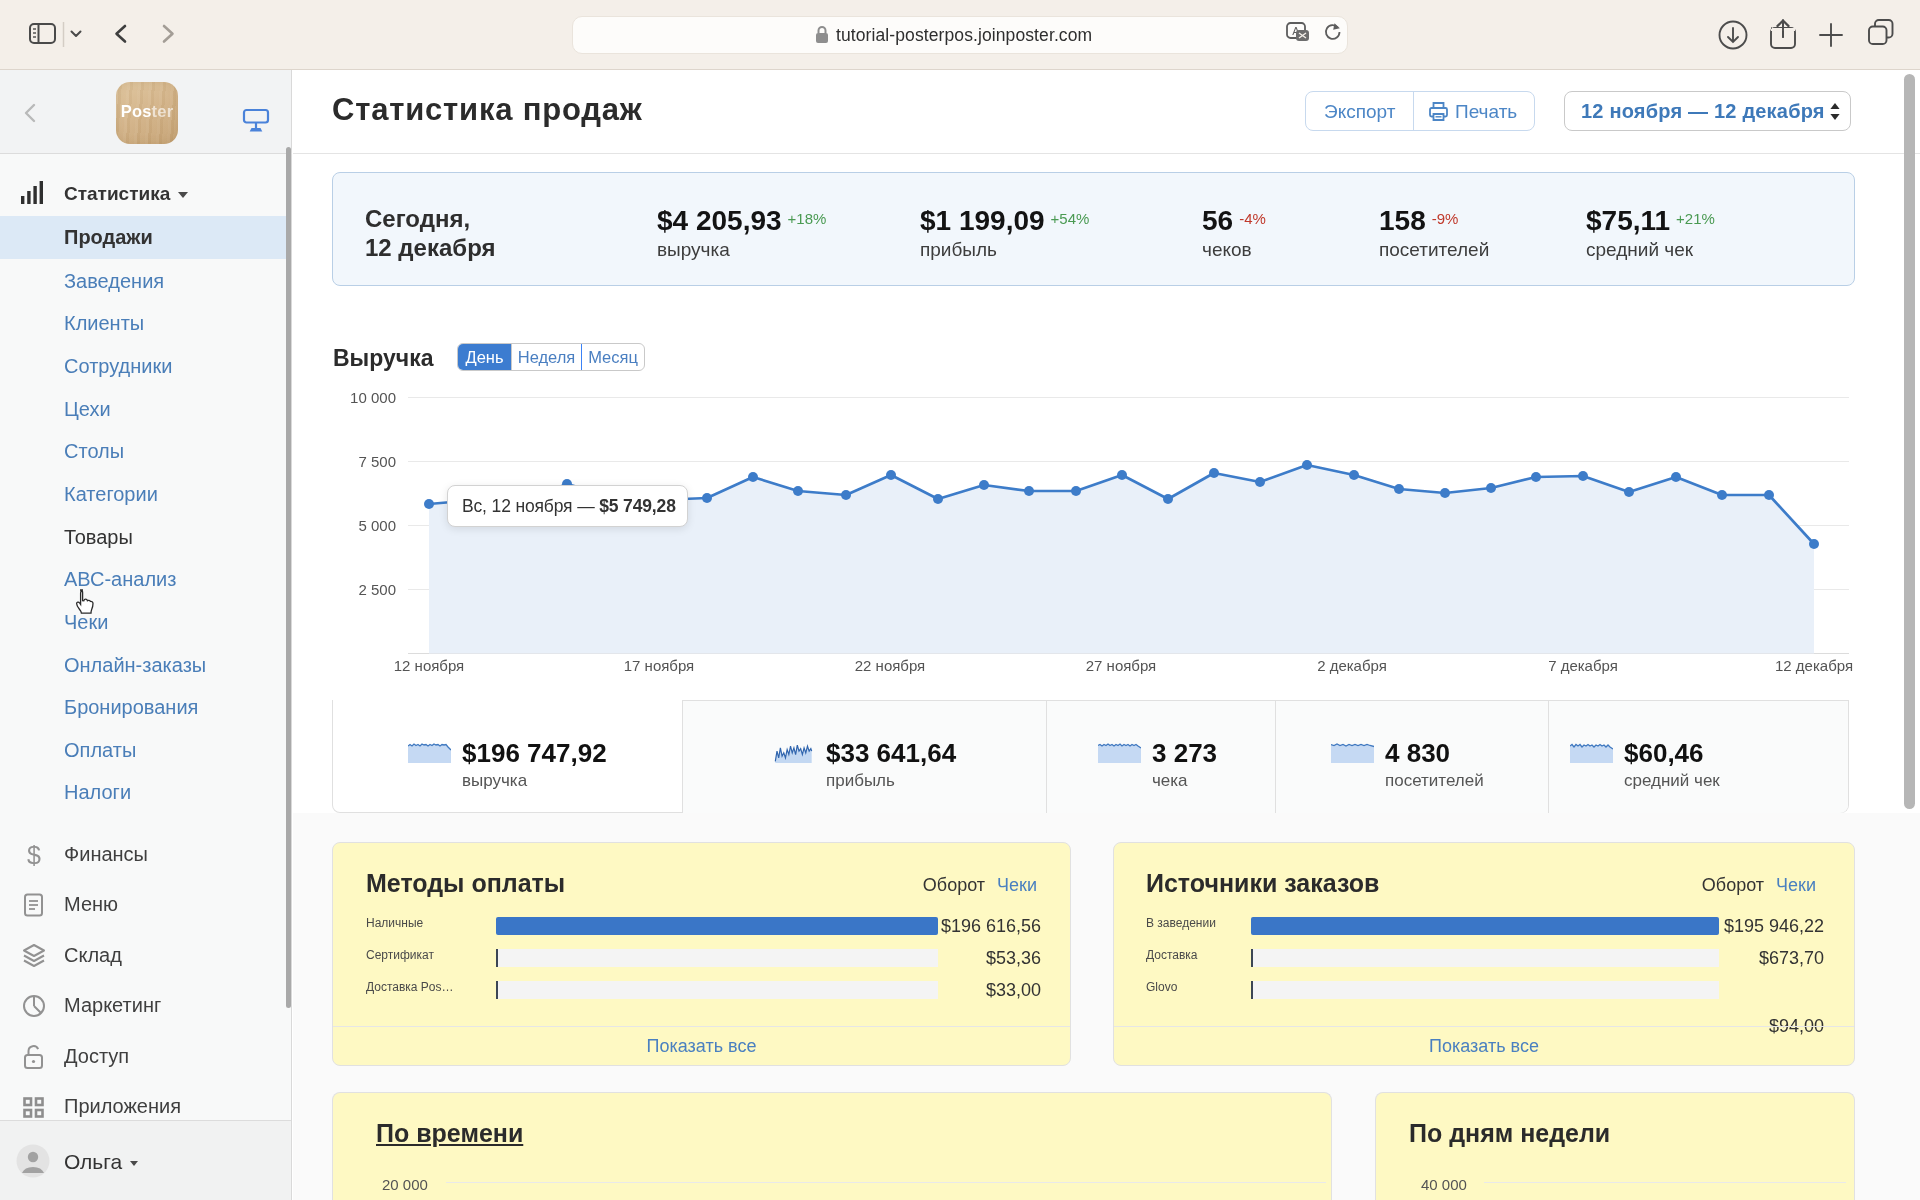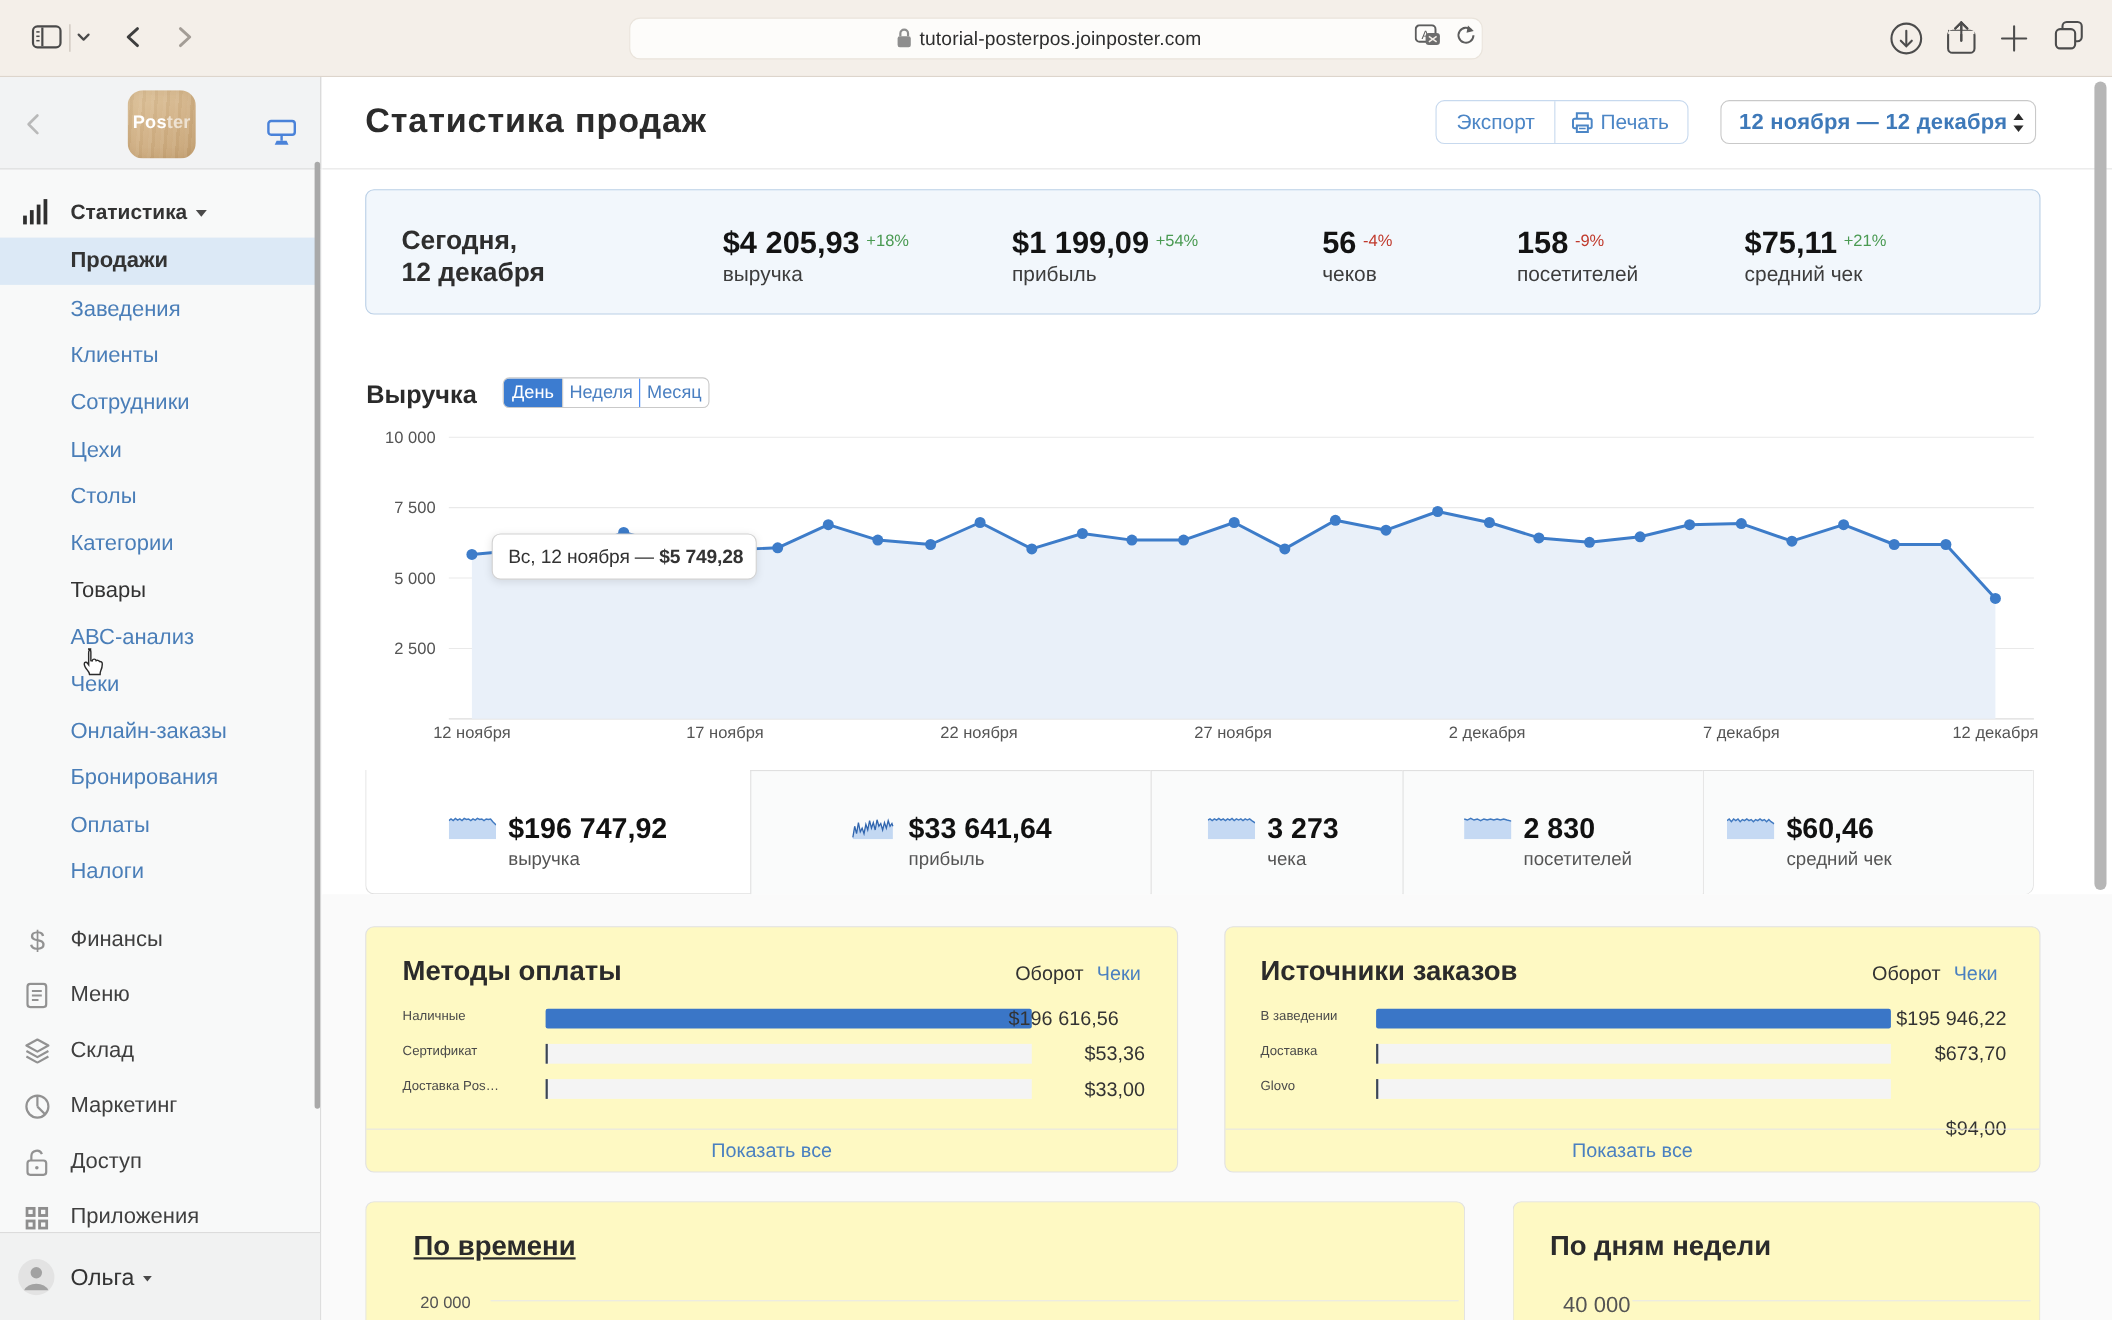--- a/index.html
+++ b/index.html
@@ -361,38 +361,38 @@
   <path d="M0 4.5 2 3.5 4 5 6 3.5 8 4.5 10 3 12 4.5 14 3.5 16 5 18 3.5 20 4.5 22 3 24 5 26 3.5 28 4.5 30 3.5 32 5 34 3.5 36 4.5 38 3.5 40 5 43 7 L43 22 L0 22 Z" fill="#c5d9f3"></path>
   <path d="M0 4.5 2 3.5 4 5 6 3.5 8 4.5 10 3 12 4.5 14 3.5 16 5 18 3.5 20 4.5 22 3 24 5 26 3.5 28 4.5 30 3.5 32 5 34 3.5 36 4.5 38 3.5 40 5 43 7" fill="none" stroke="#4079c0" stroke-width="1.3"></path>
 </svg>
 <div class="sr-val abs" style="left:1152px;">3 273</div>
 <div class="sr-lab abs" style="left:1152px;">чека</div>
 
 <svg class="thumb abs" style="left:1331px;" width="43" height="22" viewBox="0 0 43 22">
   <path d="M0 3.5 3 4.5 6 3 9 4.5 12 3.5 15 5 18 3.5 21 4.5 24 3.5 27 4.5 30 3.5 33 4.5 36 3.5 39 4.5 43 5.5 L43 22 L0 22 Z" fill="#c5d9f3"></path>
   <path d="M0 3.5 3 4.5 6 3 9 4.5 12 3.5 15 5 18 3.5 21 4.5 24 3.5 27 4.5 30 3.5 33 4.5 36 3.5 39 4.5 43 5.5" fill="none" stroke="#4079c0" stroke-width="1.3"></path>
 </svg>
-<div class="sr-val abs" style="left:1385px;">2 830</div>
+<div class="sr-val abs" style="left:1385px;">4 830</div>
 <div class="sr-lab abs" style="left:1385px;">посетителей</div>
 
 <svg class="thumb abs" style="left:1570px;" width="43" height="22" viewBox="0 0 43 22">
   <path d="M0 5 2 3.5 4 6 6 3.5 8 5 10 3.5 12 6 14 4 16 5 18 3.5 20 5 22 4 24 6 26 4 28 5 30 3.5 32 5 34 4 36 6 38 4 40 6 43 8 L43 22 L0 22 Z" fill="#c5d9f3"></path>
   <path d="M0 5 2 3.5 4 6 6 3.5 8 5 10 3.5 12 6 14 4 16 5 18 3.5 20 5 22 4 24 6 26 4 28 5 30 3.5 32 5 34 4 36 6 38 4 40 6 43 8" fill="none" stroke="#4079c0" stroke-width="1.3"></path>
 </svg>
 <div class="sr-val abs" style="left:1624px;">$60,46</div>
 <div class="sr-lab abs" style="left:1624px;">средний чек</div>
 
 <div id="gray-bg" class="abs"></div>
 
 <div class="card abs" style="left:332px;top:842px;width:739px;height:224px;">
   <div class="card-title" style="left:33px;">Методы оплаты</div>
   <div class="toggle" style="right:33px;"><b>Оборот</b><a>Чеки</a></div>
   <div class="brow-lab" style="left:33px;top:73px;">Наличные</div>
   <div class="bar-full" style="left:163px;top:74px;width:442px;"></div>
-  <div class="brow-val" style="left:484px;top:73px;width:200px;">$196 616,56</div>
+  <div class="brow-val" style="left:508px;top:73px;width:200px;">$196 616,56</div>
   <div class="brow-lab" style="left:33px;top:105px;">Сертификат</div>
   <div class="track" style="left:163px;top:106px;width:442px;"></div>
   <div class="tick" style="left:163px;top:106px;"></div>
   <div class="brow-val" style="left:508px;top:105px;width:200px;">$53,36</div>
   <div class="brow-lab" style="left:33px;top:137px;text-align:center;">Доставка Pos…</div>
   <div class="track" style="left:163px;top:138px;width:442px;"></div>
   <div class="tick" style="left:163px;top:138px;"></div>
   <div class="brow-val" style="left:508px;top:137px;width:200px;">$33,00</div>
   <div class="card-foot"><span>Показать все</span></div>
 </div>
@@ -414,17 +414,17 @@
   <div class="card-foot"><span>Показать все</span></div>
 </div>
 
 <div class="card abs" style="left:332px;top:1092px;width:1000px;height:108px;border-bottom:none;border-radius:8px 8px 0 0;">
   <div class="card-title" style="left:43px;text-decoration:underline;">По времени</div>
   <div class="abs" style="left:49px;top:83px;font-size:15px;color:#545454;">20 000</div>
   <div class="abs" style="left:113px;top:89px;width:880px;height:1px;background:#e9e9e9;"></div>
 </div>
 <div class="card abs" style="left:1375px;top:1092px;width:480px;height:108px;border-bottom:none;border-radius:8px 8px 0 0;">
   <div class="card-title" style="left:33px;">По дням недели</div>
-  <div class="abs" style="left:45px;top:83px;font-size:20px;color:#545454;">40 000</div>
+  <div class="abs" style="left:45px;top:83px;font-size:15px;color:#545454;">40 000</div>
   <div class="abs" style="left:108px;top:89px;width:362px;height:1px;background:#e9e9e9;"></div>
 </div>
 
 <div id="main-scroll" class="abs"></div>
 
 </body></html>

